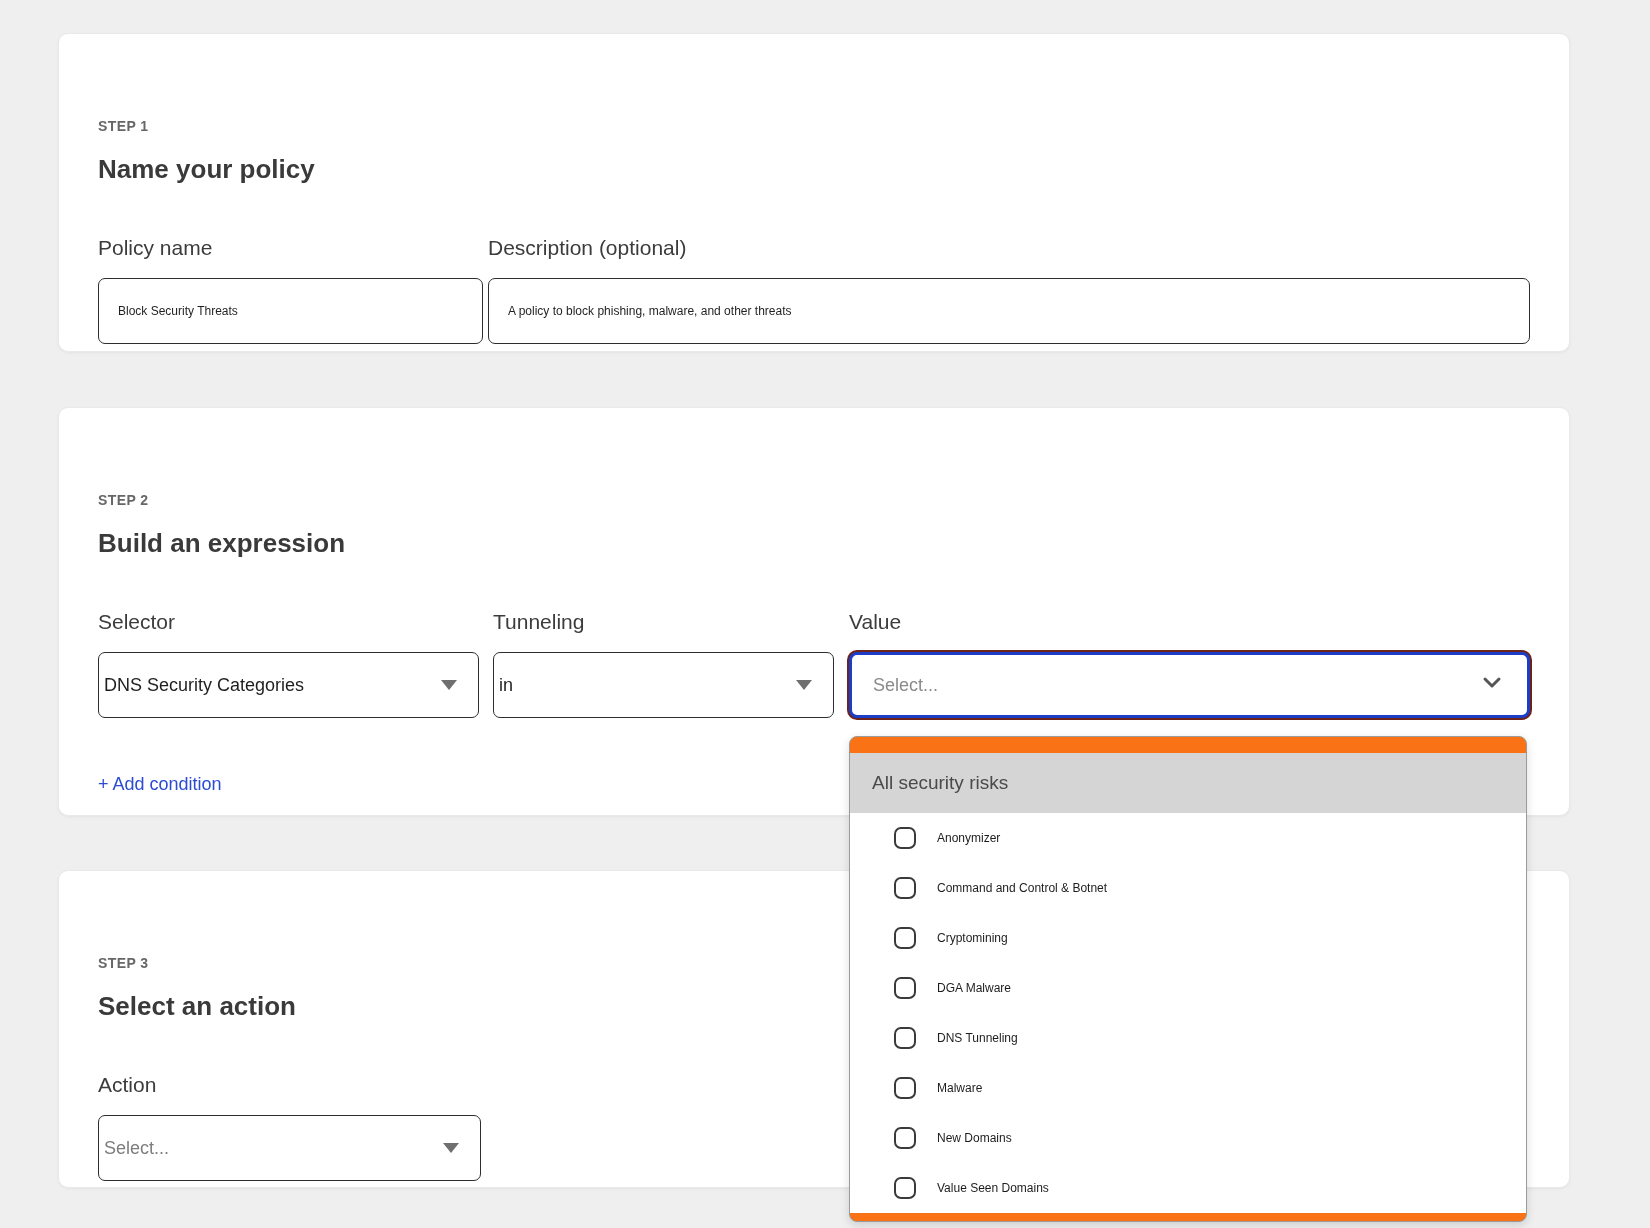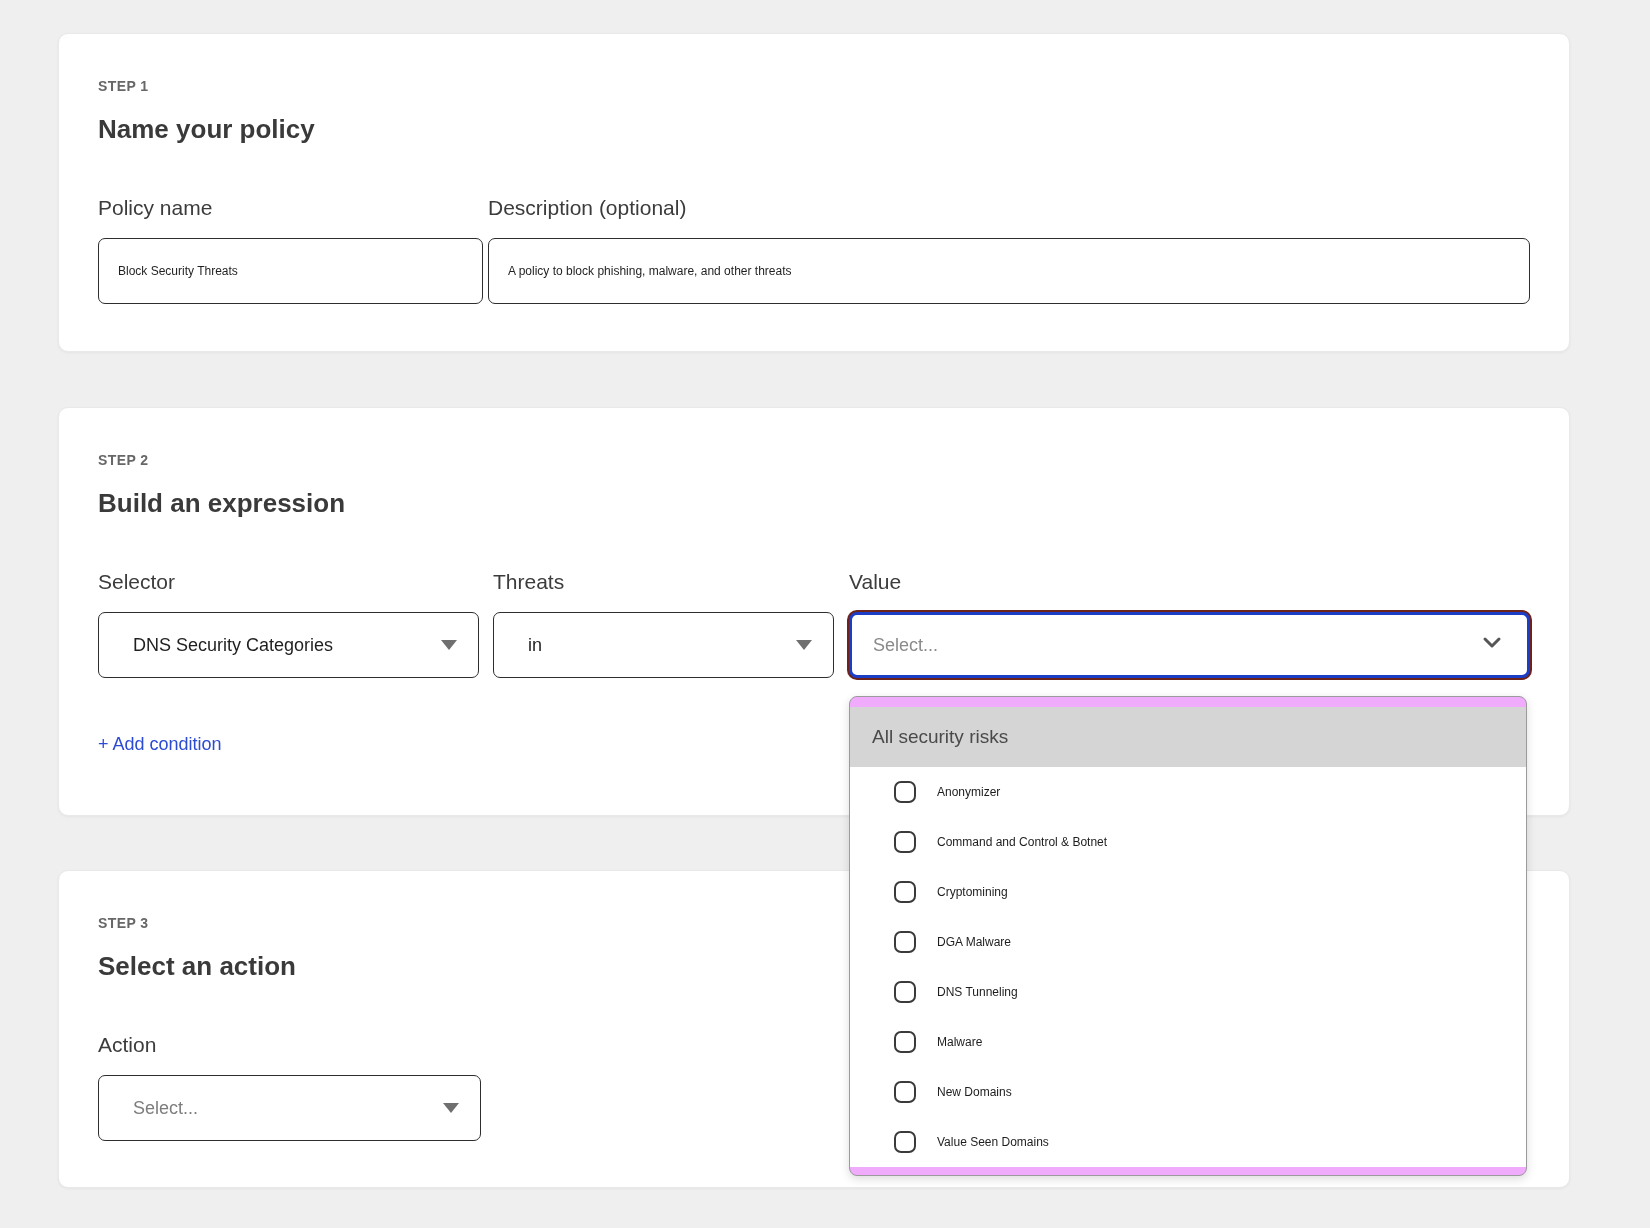--- a/index.html
+++ b/index.html
@@ -11,63 +11,63 @@
   .card{
     position:absolute;left:58px;width:1512px;background:#ffffff;
     border:1px solid #e9e9e9;border-radius:10px;
     box-shadow:0 1px 3px rgba(0,0,0,.05);
     box-sizing:border-box;padding:45px 39px 0 39px;
   }
   #card-step1{top:33px;height:319px;}
   #card-step2{top:407px;height:409px;}
   #card-step3{top:870px;height:318px;}
 
-  .step-label{font-size:14px;font-weight:bold;color:#676767;letter-spacing:.4px;line-height:14px;}
+  .step-label{font-size:14px;font-weight:bold;color:#676767;letter-spacing:.4px;line-height:14px;margin-top:40px;}
   .card-title{margin-top:21px;font-size:26px;font-weight:bold;color:#3a3a3a;line-height:30px;}
 
   .fields-row{display:flex;margin-top:54px;}
   .field-label{display:block;font-size:21px;color:#3c3c3c;margin-bottom:20px;line-height:20px;}
 
   .text-input{
     box-sizing:border-box;display:block;width:100%;height:66px;
     border:1.5px solid #2e2e2e;border-radius:7px;background:#fff;
     font-family:inherit;font-size:12px;color:#1f1f1f;padding:0 19px;outline:none;
   }
   .field-policy{width:385px;margin-right:5px;flex:none;}
   .field-desc{flex:1;}
 
   .field-selector{width:381px;margin-right:14px;flex:none;}
   .field-operator{width:341px;margin-right:15px;flex:none;}
   .field-value{flex:1;position:relative;}
   .field-action{width:383px;}
 
   .select-box{
     box-sizing:border-box;height:66px;border:1.5px solid #2e2e2e;border-radius:7px;
-    display:flex;align-items:center;padding:0 34px;font-size:18px;color:#1f1f1f;
+    display:flex;align-items:center;padding:0 5px;font-size:18px;color:#1f1f1f;
     position:relative;background:#fff;cursor:pointer;
   }
   .select-box .placeholder{color:#7d7d7d;}
   .triangle-icon{
     position:absolute;right:21px;top:50%;transform:translateY(-50%);
     width:0;height:0;border-left:8px solid transparent;border-right:8px solid transparent;
     border-top:10px solid #6f6f6f;
   }
   .value-select{
     border:3px solid var(--focus-blue,#1c3ec6);
     box-shadow:0 0 0 2px var(--focus-red,#6e231a);
     border-radius:8px;padding:0 21px;
   }
   .value-select .placeholder{color:#8a8a8a;}
   .chevron-icon{position:absolute;right:24px;top:50%;transform:translateY(-50%);}
 
   .dropdown-panel{
     position:absolute;z-index:40;left:0;right:3px;top:calc(100% + 18px);
-    background:#f0abfc;border:1px solid #9b9b9b;border-radius:8px;
+    background:#f97316;border:1px solid #9b9b9b;border-radius:8px;
     box-shadow:0 3px 10px rgba(0,0,0,.14);
-    padding:10px 0 8px 0;overflow:hidden;
+    padding:16px 0 8px 0;overflow:hidden;
   }
   .group-header{
     height:60px;display:flex;align-items:center;padding:0 22px;
     background:#d5d5d5;font-size:19px;color:#4a4a4a;cursor:pointer;
   }
   .option-row{
     height:50px;display:flex;align-items:center;padding-left:44px;
     font-size:12px;color:#1d1d1d;background:#fff;cursor:pointer;
   }
   .checkbox{
@@ -109,21 +109,21 @@
 
       <div class="field-selector">
         <label class="field-label">Selector</label>
         <div class="select-box">
           <span>DNS Security Categories</span>
           <span class="triangle-icon"></span>
         </div>
       </div>
 
       <div class="field-operator">
-        <label class="field-label">Threats</label>
+        <label class="field-label">Tunneling</label>
         <div class="select-box">
           <span>in</span>
           <span class="triangle-icon"></span>
         </div>
       </div>
 
       <div class="field-value">
         <label class="field-label">Value</label>
         <div class="select-box value-select">
           <span class="placeholder">Select...</span>

